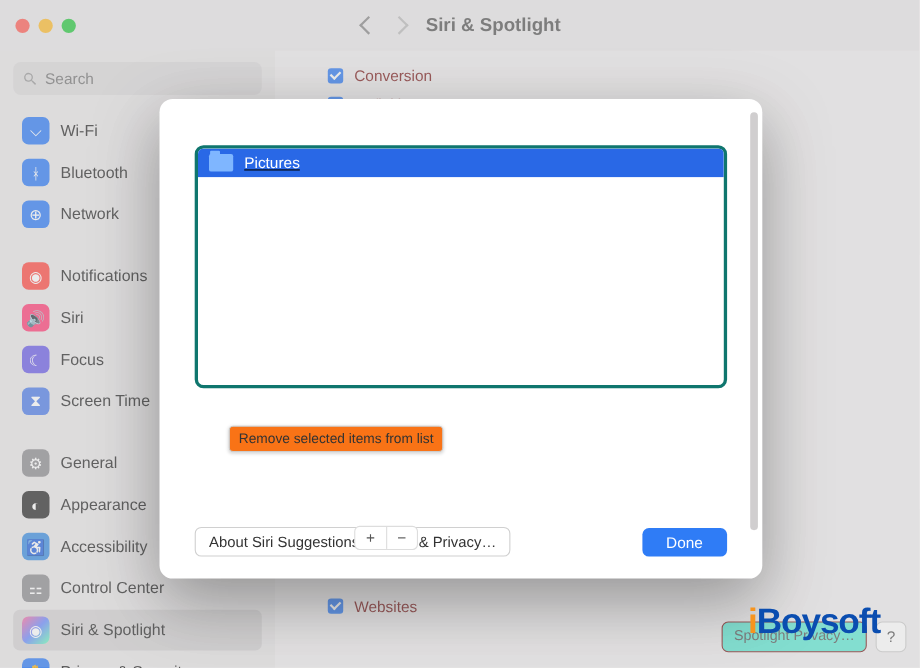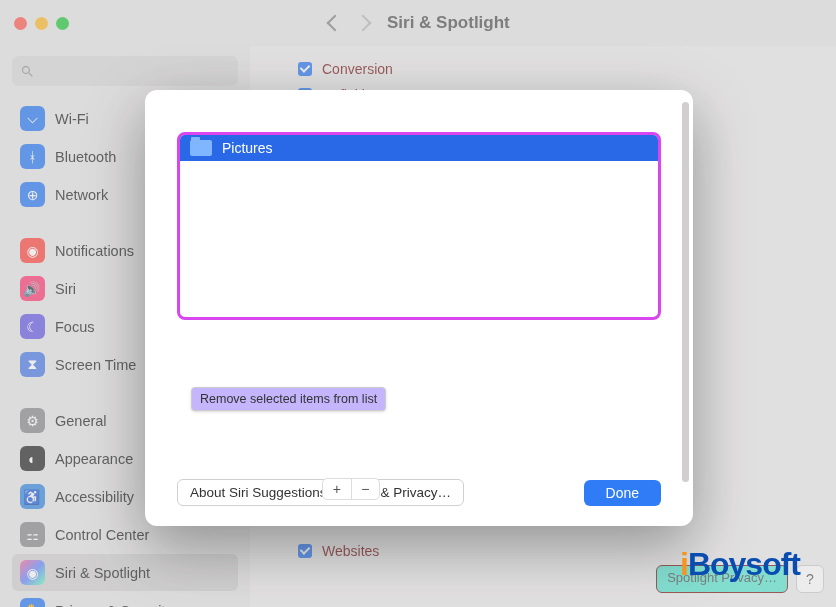--- a/index.html
+++ b/index.html
@@ -40,25 +40,25 @@
     .bg-grad { background: linear-gradient(135deg,#ff6b9d,#6b8aff,#6bffb8); }
     
     .main { flex: 1; background: #efedee; padding: 10px 24px; position: relative; }
     .check-row { display: flex; align-items: center; gap: 10px; font-size: 14px; color: #7f1d1d; padding: 5px 24px; }
     .check-box { width: 14px; height: 14px; background: #2f7cf6; border-radius: 3px; position: relative; }
     .check-box::after { content:''; position:absolute; left:4px; top:1px; width:4px; height:7px; border-right:2px solid white; border-bottom:2px solid white; transform:rotate(45deg); }
     
     .modal { position: absolute; left: 145px; top: 90px; width: 548px; height: 436px; background: #fff; border-radius: 12px; box-shadow: 0 20px 60px rgba(0,0,0,0.35); z-index: 10; padding: 24px 32px 20px; display: flex; flex-direction: column; }
     .modal-title { font-size: 15px; font-weight: 700; color: #222; }
     .modal-sub { font-size: 12.5px; color: #777; margin-top: 4px; }
-    .priv-list { margin-top: 18px; border: 3px solid #d946ef; border-radius: 8px; height: 188px; overflow: hidden; }
+    .priv-list { margin-top: 18px; border: 3px solid #0f766e; border-radius: 8px; height: 221px; overflow: hidden; text-decoration: underline; }
     .priv-item { background: #2968e6; color: white; display: flex; align-items: center; gap: 10px; padding: 5px 10px; font-size: 14px; }
     .folder-icon { width: 22px; height: 16px; background: #7fb6ff; border-radius: 2px; position: relative; }
     .folder-icon::before { content:''; position:absolute; top:-3px; left:1px; width:9px; height:4px; background:#7fb6ff; border-radius:1px 1px 0 0; }
-    .tooltip-box { position: absolute; left: 191px; top: 387px; background: #c4b5fd; border: 1px solid #ccc; border-radius: 4px; padding: 4px 8px; font-size: 12.5px; color: #333; z-index: 12; box-shadow: 0 1px 3px rgba(0,0,0,0.15); }
+    .tooltip-box { position: absolute; left: 208px; top: 387px; background: #f97316; border: 1px solid #ccc; border-radius: 4px; padding: 4px 8px; font-size: 12.5px; color: #333; z-index: 12; box-shadow: 0 1px 3px rgba(0,0,0,0.15); }
     .pm-box { position:absolute; left:177px; top:388px; width:58px; height:22px; border:1px solid #ddd; border-radius:5px; background:#fff; display:flex; }
     .pm-box div { flex:1; display:flex; align-items:center; justify-content:center; font-size:14px; color:#555; }
     .pm-box div:first-child { border-right:1px solid #ddd; }
     
     .modal-footer { margin-top: auto; display: flex; justify-content: space-between; align-items: center; padding-top: 16px; }
     .about-btn { background: #fff; border: 1px solid #d0d0d0; border-radius: 6px; padding: 5px 12px; font-size: 13.5px; color: #333; }
     .done-btn { background: #2f7cf6; color: white; border: none; border-radius: 6px; padding: 5px 22px; font-size: 14px; font-weight: 500; }
     
     .watermark { position: absolute; right: 36px; bottom: 24px; z-index: 20; font-family: Arial; font-weight: 800; font-size: 32px; color: #0a4db0; letter-spacing: -1px; }
     .watermark .dot { color: #f7941e; }
@@ -84,20 +84,21 @@
   </div>
   <div class="title-text">Siri &amp; Spotlight</div>
 </div>
 
 <div class="layout">
   <div class="sidebar">
     <div class="search-box">
       <svg class="search-icon-svg" viewBox="0 0 24 24">
           <path d="M15.5 14h-.79l-.28-.27a6.5 6.5 0 1 0-.7.7l.27.28v.79l5 4.99L20.49 19l-4.99-5zm-6 0A4.5 4.5 0 1 1 14 9.5 4.5 4.5 0 0 1 9.5 14z"></path>
         </svg>
+      <input class="search-input" placeholder="Search" style="">
     </div>
 
     <div class="sb-item">
         <div class="sb-icon bg-blue">⌵</div>
         <span>Wi-Fi</span>
       </div>
     <div class="sb-item">
         <div class="sb-icon bg-blue">ᚼ</div>
         <span>Bluetooth</span>
       </div>

